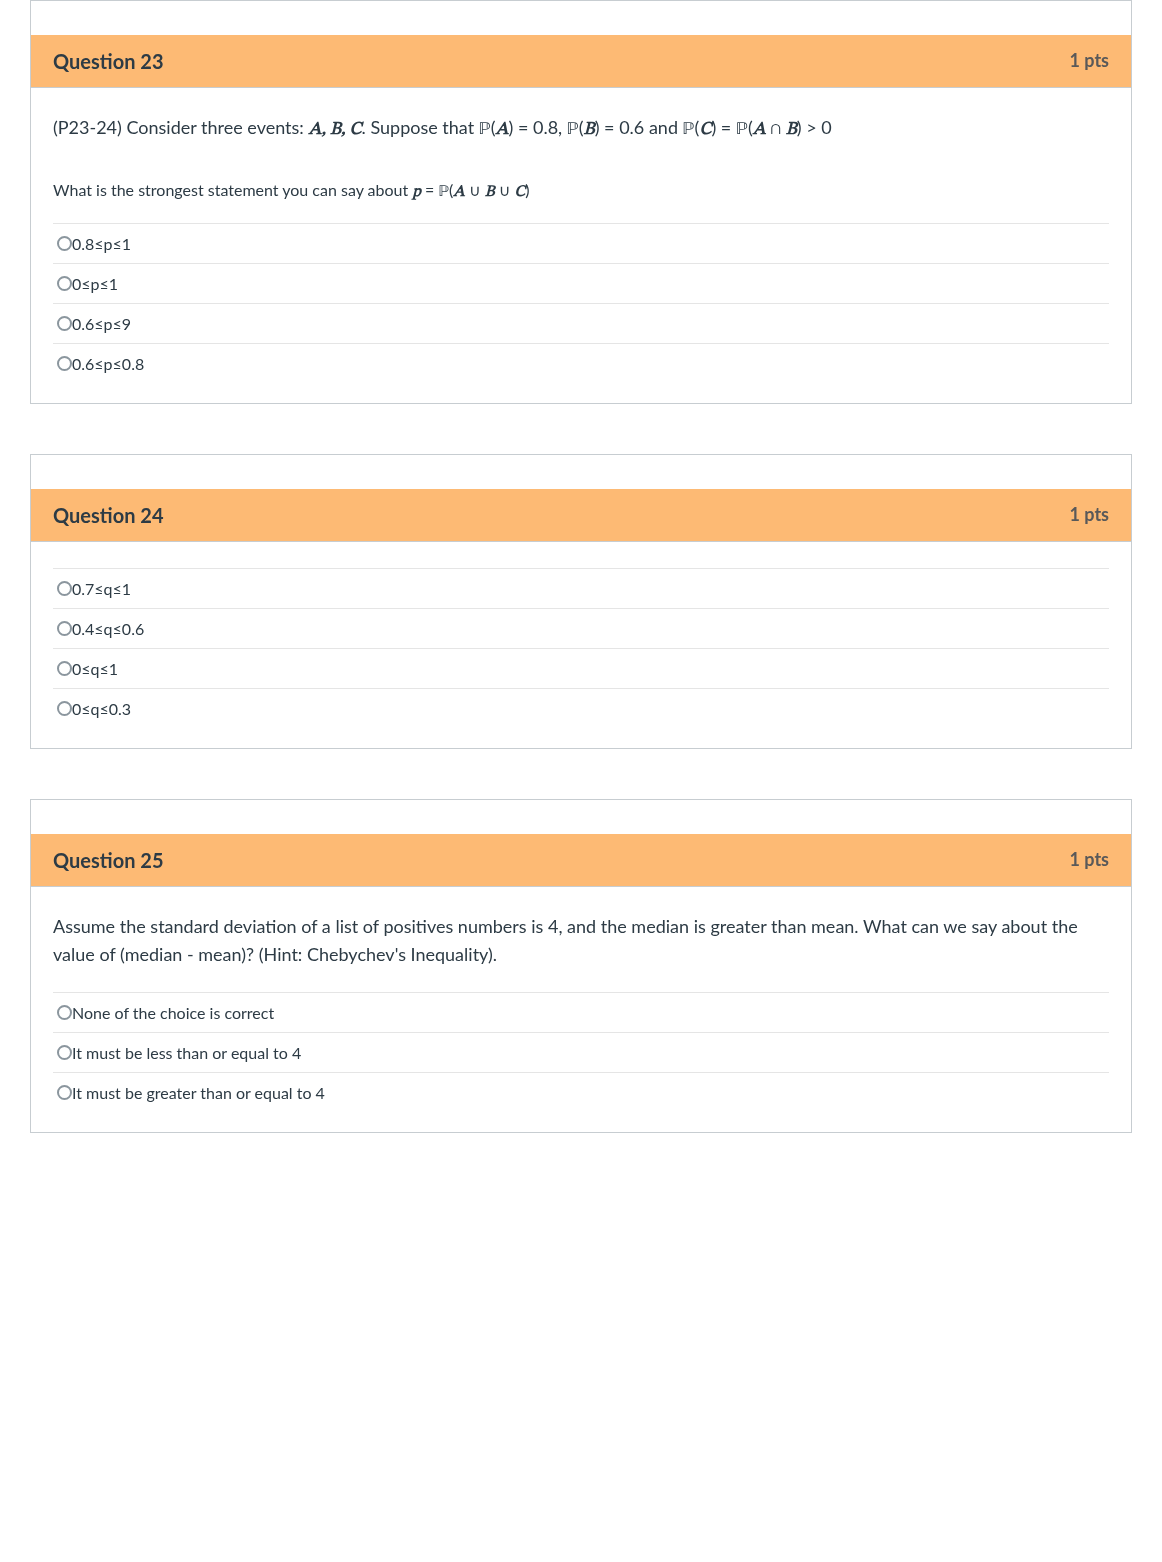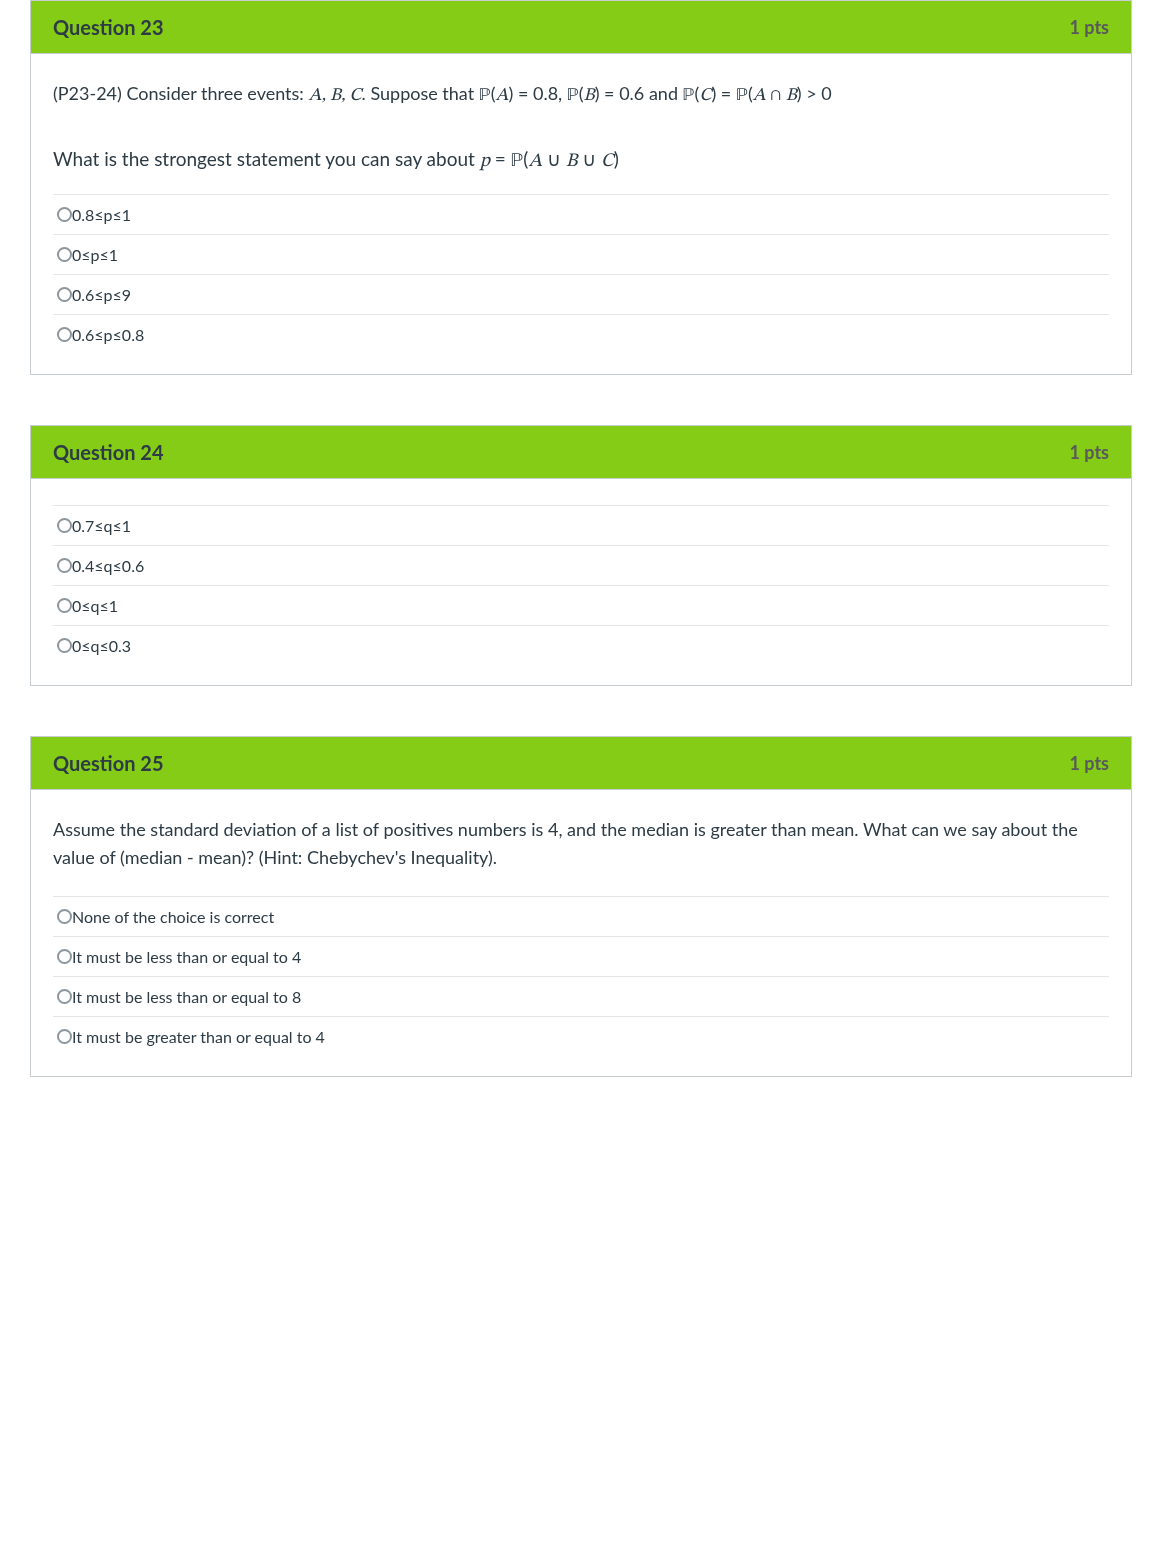--- a/index.html
+++ b/index.html
@@ -11,24 +11,25 @@
     padding: 0;
   }
   .question-card {
     border: 1px solid #c7cdd1;
     margin: 0 30px 50px 30px;
     background: #fff;
   }
   .question-header {
     display: flex;
     justify-content: space-between;
-    align-items: center;
+    align-items: flex-start;
     padding: 14px 22px;
-    background: #84cc16;
+    background: #fdba74;
     border-bottom: 1px solid #c7cdd1;
+    margin-top: 34px;
   }
   .question-title {
     font-weight: 700;
     font-size: 20px;
     color: #2d3b45;
   }
   .question-pts {
     font-weight: 700;
     font-size: 18px;
     color: #595959;
@@ -36,29 +37,30 @@
   .question-body {
     padding: 26px 22px 20px 22px;
   }
   .prompt {
     font-size: 18px;
     line-height: 1.55;
     color: #2d3b45;
     margin-bottom: 24px;
   }
   .prompt-sub {
-    font-size: 19px;
+    font-size: 16px;
     line-height: 1.55;
     color: #2d3b45;
     margin-top: 34px;
     margin-bottom: 18px;
   }
   .math {
     font-family: "STIX Two Math", "Cambria Math", "Georgia", serif;
     font-style: italic;
+    font-weight: bold;
   }
   .math-bb {
     font-family: "STIX Two Math", "Cambria Math", Georgia, serif;
     font-style: normal;
   }
   .answers {
     border-top: 1px solid #e5e5e5;
   }
   .answer-row {
     border-bottom: 1px solid #e5e5e5;
@@ -153,21 +155,17 @@
       <label class="answer-row">
         <input type="radio" class="radio" name="q25" style="">
         <span>None of the choice is correct</span>
       </label>
       <label class="answer-row">
         <input type="radio" class="radio" name="q25" style="">
         <span>It must be less than or equal to 4</span>
       </label>
       <label class="answer-row">
         <input type="radio" class="radio" name="q25" style="">
-        <span>It must be less than or equal to 8</span>
-      </label>
-      <label class="answer-row">
-        <input type="radio" class="radio" name="q25" style="">
         <span>It must be greater than or equal to 4</span>
       </label>
     </div>
   </div>
 </div>
 
 </body></html>

